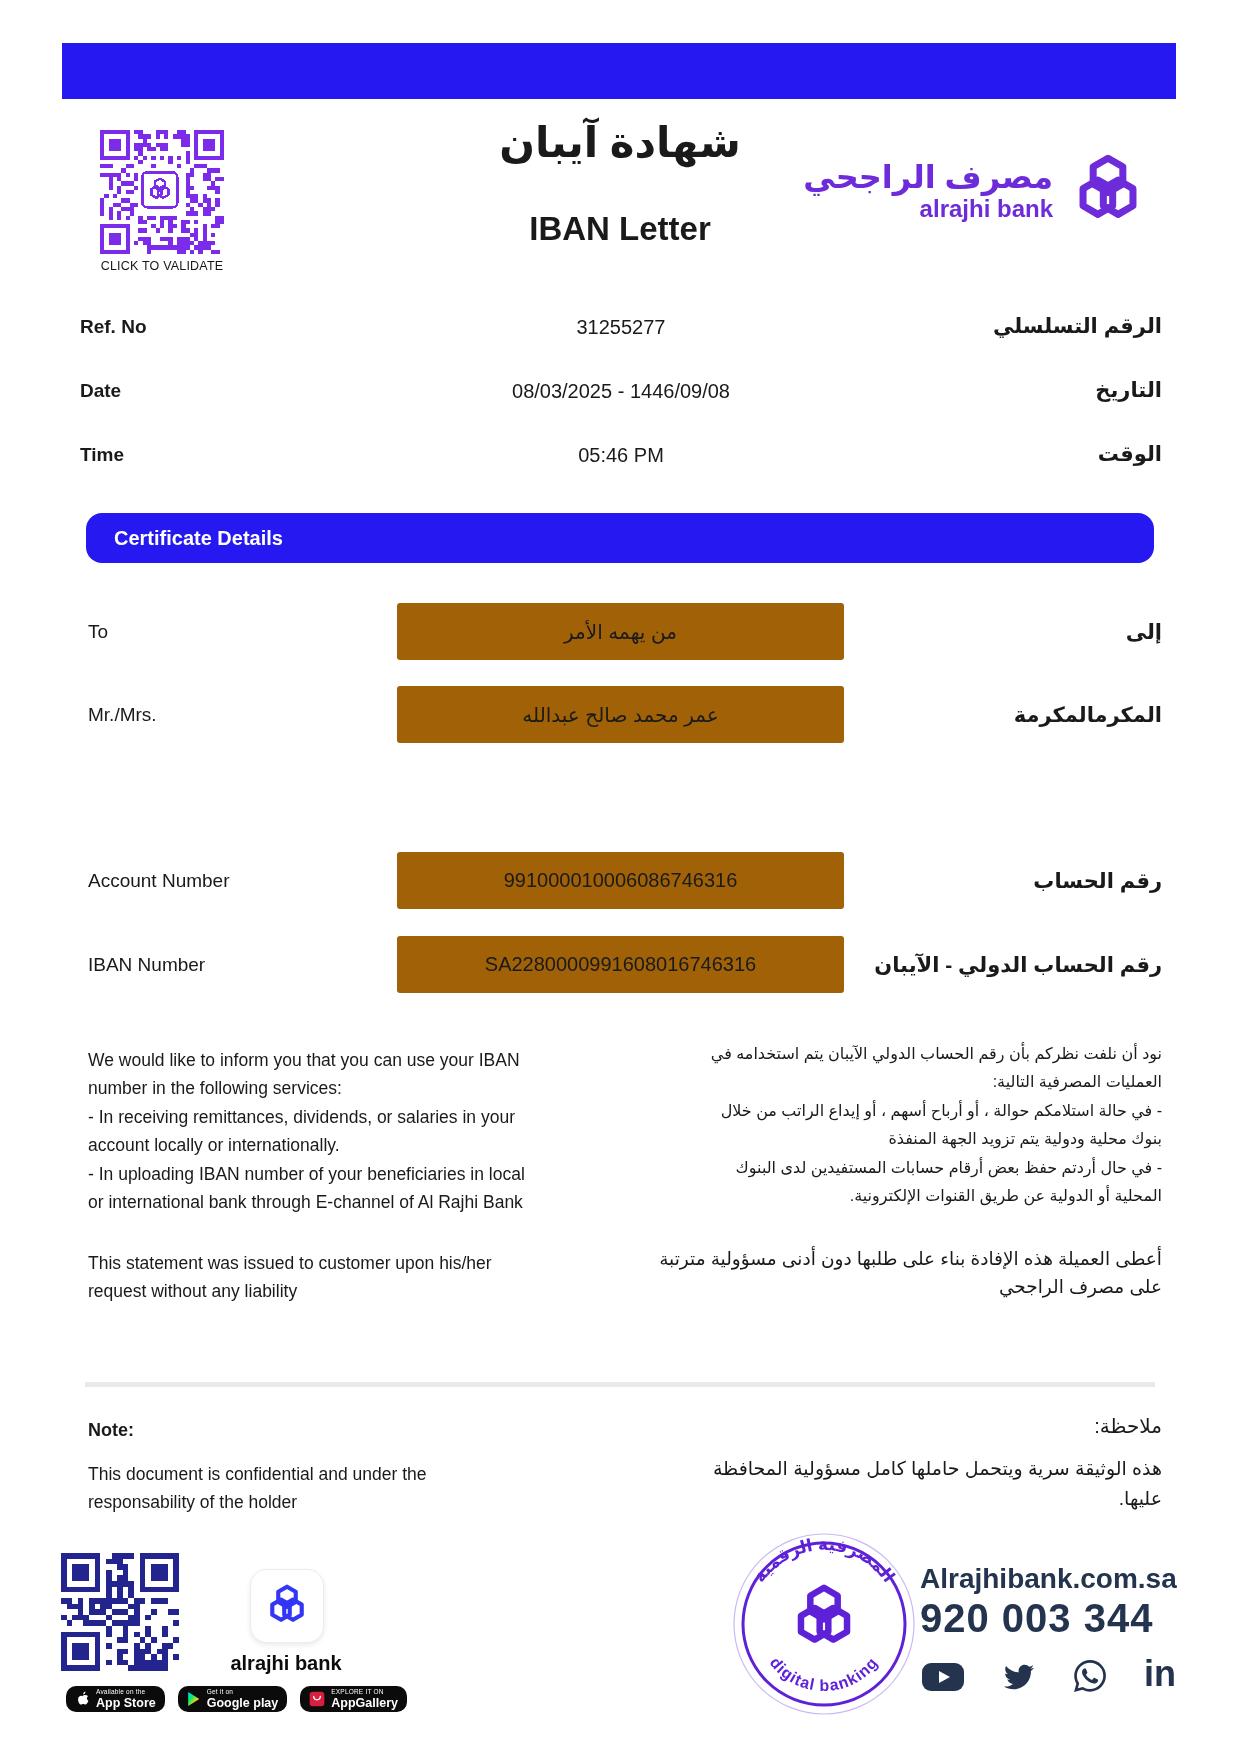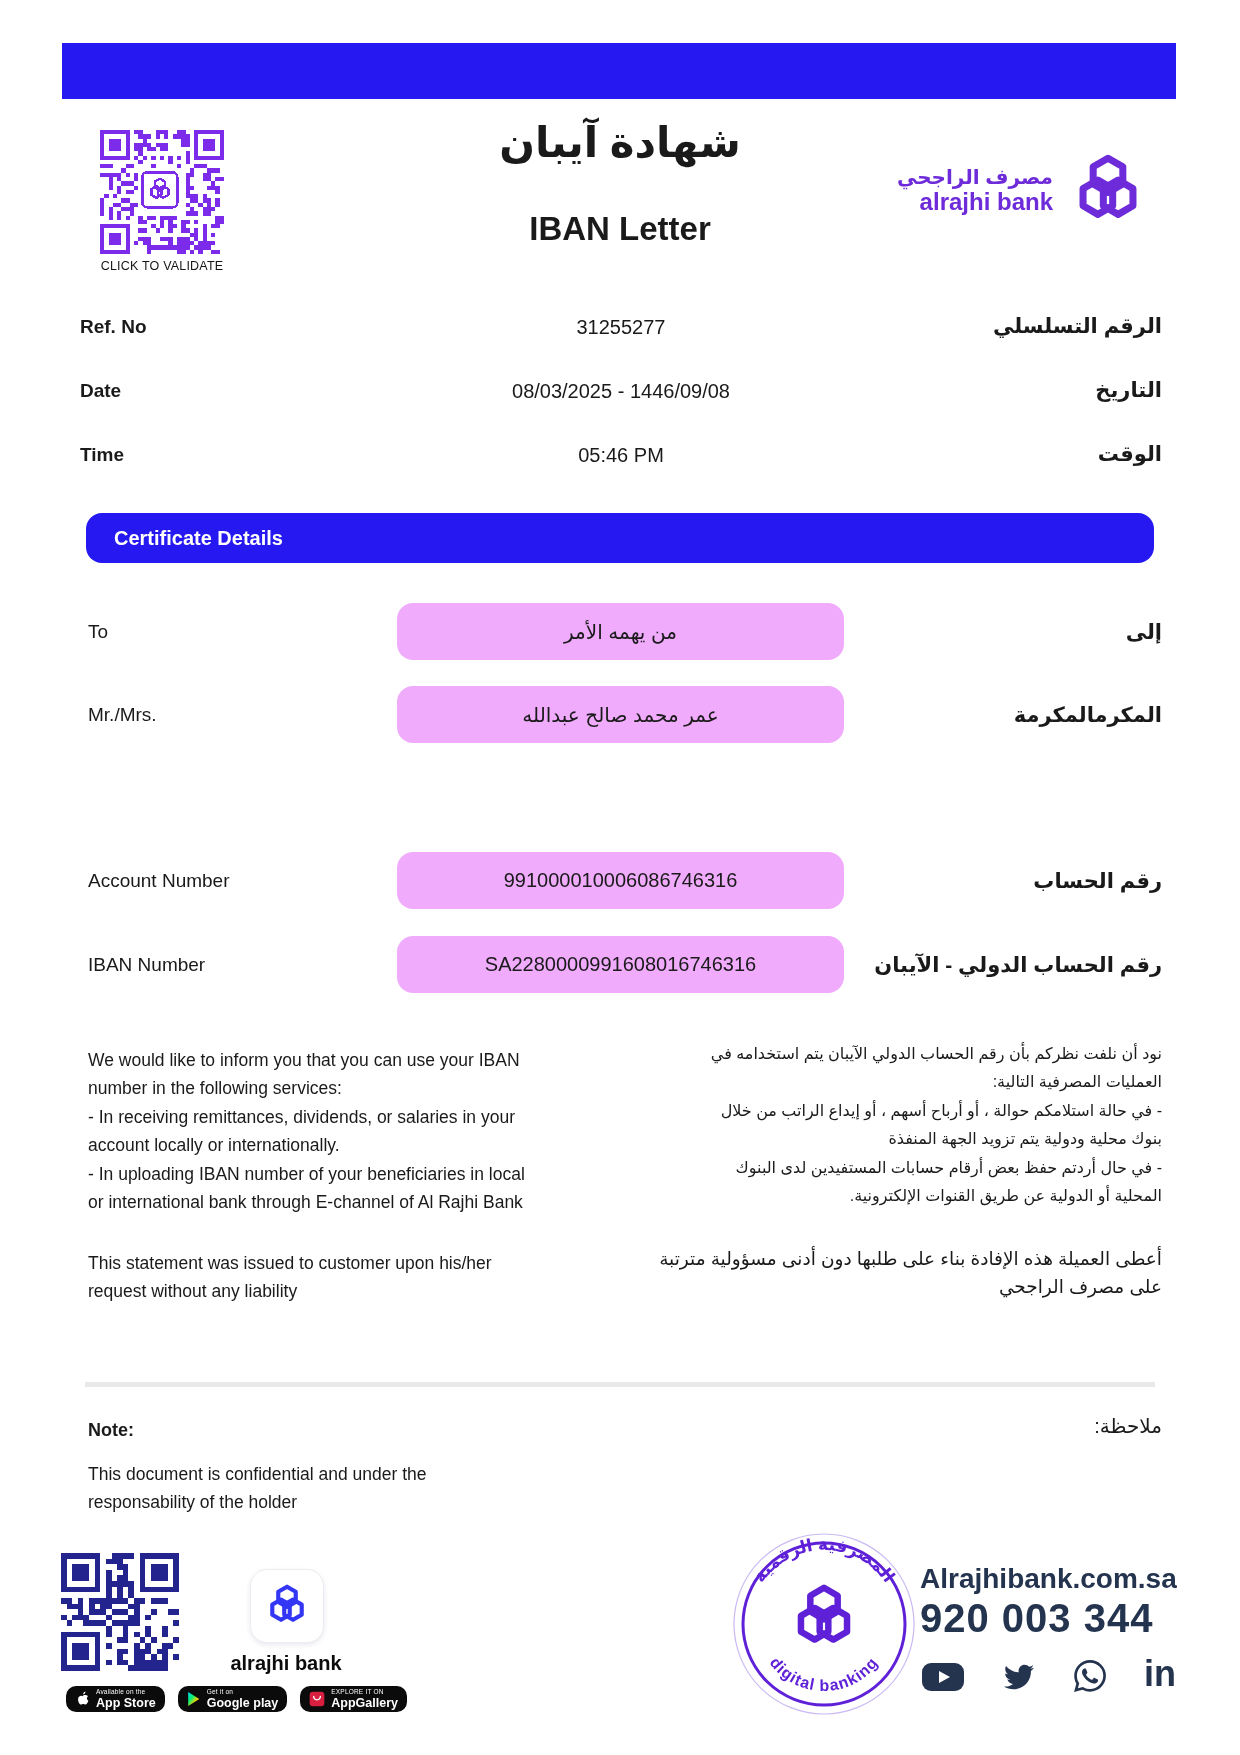--- a/index.html
+++ b/index.html
@@ -14,36 +14,36 @@
   .validate-qr svg{width:124px;height:124px;display:block;}
   .qr-caption{margin-top:5px;font-size:12.5px;color:#161616;letter-spacing:.2px;white-space:nowrap;}
 
   
   .doc-title-ar{left:370px;top:118px;width:500px;text-align:center;font-size:42px;font-weight:bold;direction:rtl;}
   .doc-title-en{left:370px;top:210px;width:500px;text-align:center;font-size:33px;font-weight:bold;}
 
   
   .bank-logo{right:93px;top:152px;display:flex;align-items:center;gap:16px;}
   .bank-logo-text{text-align:right;color:#6e2bd9;}
-  .bank-name-ar{font-size:20px;font-weight:bold;direction:rtl;line-height:1.1;}
+  .bank-name-ar{font-size:32px;font-weight:bold;direction:rtl;line-height:1.1;}
   .bank-name-en{font-size:24px;font-weight:bold;line-height:1.15;}
   .bank-logo .emblem{width:78px;height:78px;color:#6e2bd9;}
 
   
   .meta-row{left:80px;width:1082px;height:28px;}
   .m-label{position:absolute;left:0;top:2px;font-weight:bold;font-size:19px;}
   .m-value{position:absolute;left:0;right:0;top:2px;text-align:center;font-size:20px;}
   .m-ar{position:absolute;right:0;top:0;font-weight:bold;font-size:21px;direction:rtl;}
 
   
   .section-bar{left:86px;top:513px;width:1068px;height:50px;background:#2518f0;border-radius:16px;
                color:#fff;font-weight:bold;font-size:20px;line-height:50px;padding-left:28px;box-sizing:border-box;}
   .cert-row{left:80px;width:1082px;height:57px;}
   .c-label{position:absolute;left:8px;top:50%;transform:translateY(-50%);font-weight:normal;font-size:19px;}
-  .c-pill{position:absolute;left:317px;top:0;width:447px;height:57px;background:#f0abfc;border-radius:16px;
+  .c-pill{position:absolute;left:317px;top:0;width:447px;height:57px;background:#a16207;border-radius:3px;
           display:flex;align-items:center;justify-content:center;font-size:20px;}
   .c-ar{position:absolute;right:0;top:50%;transform:translateY(-50%);font-weight:bold;font-size:21px;direction:rtl;}
 
   
   .para-en{left:88px;top:1046px;width:450px;font-size:17.5px;line-height:28.4px;white-space:pre-line;}
   .para-ar{right:78px;top:1040px;width:540px;font-size:16px;line-height:28.4px;white-space:pre-line;
            direction:rtl;text-align:right;}
   .stmt-en{left:88px;top:1249px;width:450px;font-size:17.5px;line-height:28.4px;white-space:pre-line;}
   .stmt-ar{right:78px;top:1245px;width:540px;font-size:18.5px;line-height:28.4px;white-space:pre-line;
            direction:rtl;text-align:right;}
@@ -408,20 +408,22 @@
 request without any liability</div>
   <div class="abs stmt-ar">أعطى العميلة هذه الإفادة بناء على طلبها دون أدنى مسؤولية مترتبة
 على مصرف الراجحي</div>
 
   <div class="abs divider"></div>
 
   <div class="abs note-label-en">Note:</div>
   <div class="abs note-label-ar">ملاحظة:</div>
   <div class="abs note-en">This document is confidential and under the
 responsability of the holder</div>
+  <div class="abs note-ar">هذه الوثيقة سرية ويتحمل حاملها كامل مسؤولية المحافظة
+عليها.</div>
 
   <div class="abs qr-footer">
     <svg id="qr-bottom" viewBox="0 0 21 21" shape-rendering="crispEdges">
         <g fill="#24248e">
           <rect x="9" y="0" width="1" height="1"></rect>
           <rect x="10" y="0" width="1" height="1"></rect>
           <rect x="11" y="0" width="1" height="1"></rect>
           <rect x="12" y="0" width="1" height="1"></rect>
           <rect x="8" y="1" width="1" height="1"></rect>
           <rect x="9" y="1" width="1" height="1"></rect>

